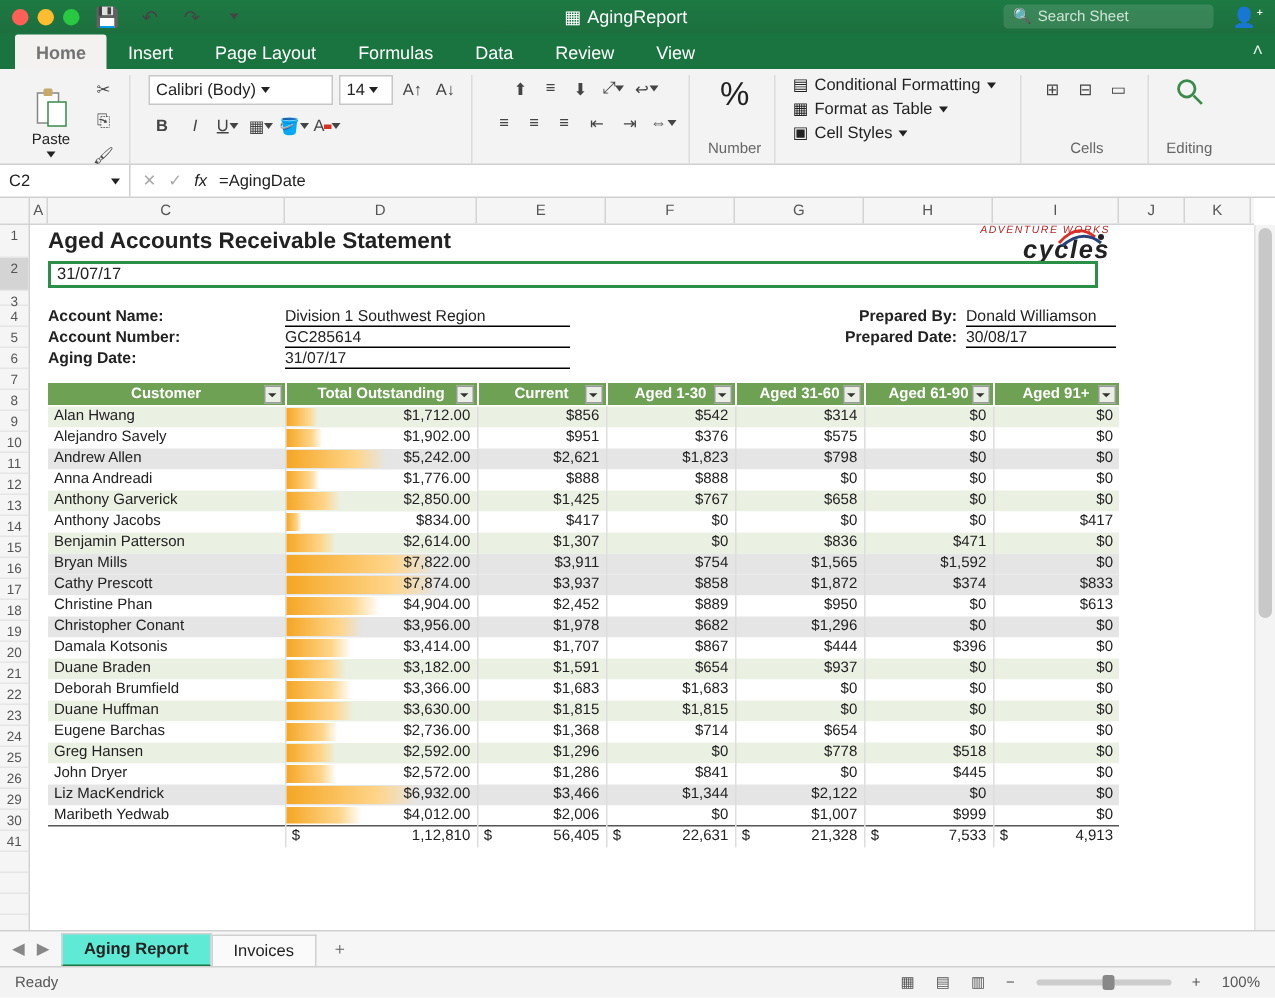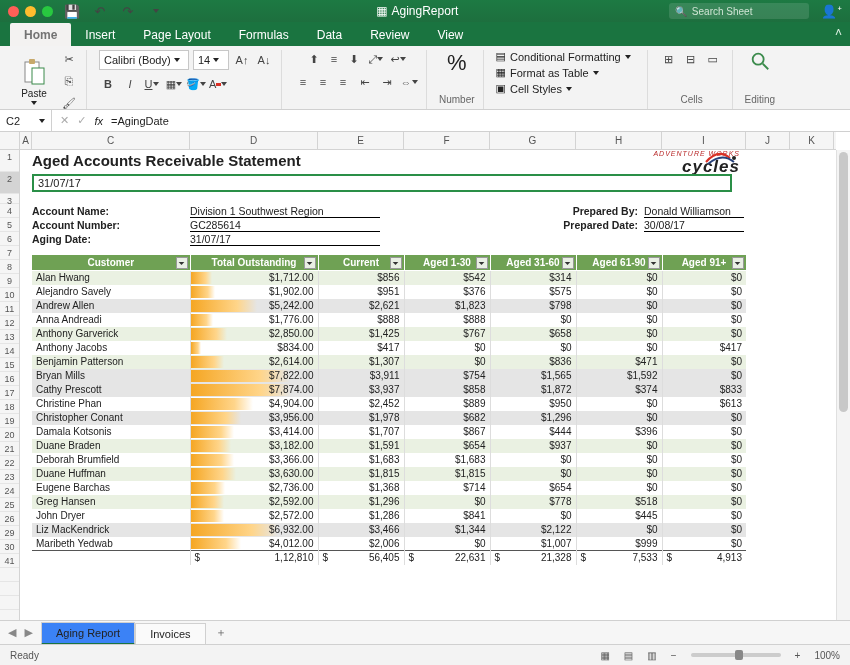--- a/index.html
+++ b/index.html
@@ -36,21 +36,21 @@
   .bold{font-weight:700;} .ital{font-style:italic;} .uline{text-decoration:underline;}
   .color-bar{display:inline-block;width:14px;height:3px;}
   .align-grid{display:grid;grid-template-columns:repeat(3,18px);gap:2px;}
   .percent-big{font-size:22px;font-weight:300;}
   .tbl-row{display:flex;align-items:center;gap:4px;font-size:11px;white-space:nowrap;}
   .cells-grid{display:grid;grid-template-columns:repeat(3,20px);gap:2px;}
   .editing svg{color:#3a8a4b;}
 
   
   .fbar{ height:22px; border-bottom:1px solid #d0d0d0; display:flex; align-items:center; font-size:11px;}
-  .namebox{ width:52px; height:100%; border-right:1px solid #d0d0d0; padding:0 6px; display:flex; align-items:center; justify-content:space-between;}
+  .namebox{ width:87px; height:100%; border-right:1px solid #d0d0d0; padding:0 6px; display:flex; align-items:center; justify-content:space-between;}
   .fx-area{display:flex;align-items:center;gap:8px;padding:0 8px;flex:1;}
   .fx-area .fx{font-style:italic;}
 
   
   .sheet{ position:relative; height:508px; overflow:hidden; background:#fff;}
   .colheads{ display:flex; height:18px; background:#f5f5f5; border-bottom:1px solid #d3d3d3; position:absolute; left:20px; right:14px; top:0;}
   .colheads div{ border-right:1px solid #d3d3d3; text-align:center; font-size:10px; color:#555; line-height:18px;}
   .rowheads{ position:absolute; left:0; top:18px; width:20px; bottom:0; background:#f5f5f5; border-right:1px solid #d3d3d3;}
   .rowheads div{ height:14px; border-bottom:1px solid #e5e5e5; font-size:9px; text-align:center; color:#555; line-height:14px;}
   .rowheads div.sel{background:#d4d4d4;}
@@ -91,21 +91,21 @@
   .bar-cell .bar{position:absolute;left:0;top:1px;bottom:1px;background:linear-gradient(90deg,#f5a623,#ffd58a 70%,rgba(255,213,138,0));}
   .bar-cell .val{position:absolute;right:4px;top:0;line-height:14px;}
   .tot td{background:#fff;font-weight:400;border-top:1px solid #555;}
   .tot .num::before{content:"$ ";float:left;font-weight:400;}
   thead th:first-child,tbody td:first-child{border-left:none;}
 
   
   .sheettabs{ position:absolute; bottom:21px; left:0; right:0; height:24px; background:#f6f6f6; border-top:1px solid #d0d0d0; display:flex; align-items:center; padding:0 8px; gap:0;}
   .nav-arrows{display:flex;gap:8px;color:#888;margin-right:8px;}
   .stab{ padding:4px 14px; font-size:11px; border:1px solid #d0d0d0; border-bottom:none; background:#fafafa; position:relative; top:1px;}
-  .stab.active{ background:#3b82f6; border-bottom:2px solid #1a7440; font-weight:400;}
+  .stab.active{ background:#5eead4; border-bottom:2px solid #1a7440; font-weight:700;}
   .add-sheet{ padding:4px 10px; color:#666;}
 
   
   .status{ position:absolute; bottom:0; left:0; right:0; height:21px; background:#f3f3f3; border-top:1px solid #d0d0d0; display:flex; align-items:center; padding:0 10px; font-size:10px; color:#555; gap:14px;}
   .status .spacer{flex:1;}
   .zoom-slider{width:90px;height:4px;background:#ccc;position:relative;border-radius:2px;}
   .zoom-slider .knob{position:absolute;left:44px;top:-3px;width:8px;height:10px;background:#888;border-radius:2px;}
 
   .caret{display:inline-block;width:0;height:0;border-left:3px solid transparent;border-right:3px solid transparent;border-top:4px solid currentColor;}
 </style>
@@ -165,21 +165,21 @@
         <span class="icon-btn">⎘</span>
         <span class="icon-btn">🖌</span>
       </div>
     </div>
     <div class="label">&nbsp;</div>
   </div>
 
   <div class="group">
     <div class="body" style="flex-direction:column;align-items:flex-start;gap:5px;">
       <div class="font-row">
-        <div class="combo" style="width:90px;">
+        <div class="combo" style="width:123px;">
             <span>Calibri (Body)</span>
             <span class="caret"></span>
           </div>
         <div class="combo" style="width:36px;">
             <span>14</span>
             <span class="caret"></span>
           </div>
         <span class="icon-btn">A↑</span>
         <span class="icon-btn">A↓</span>
       </div>

